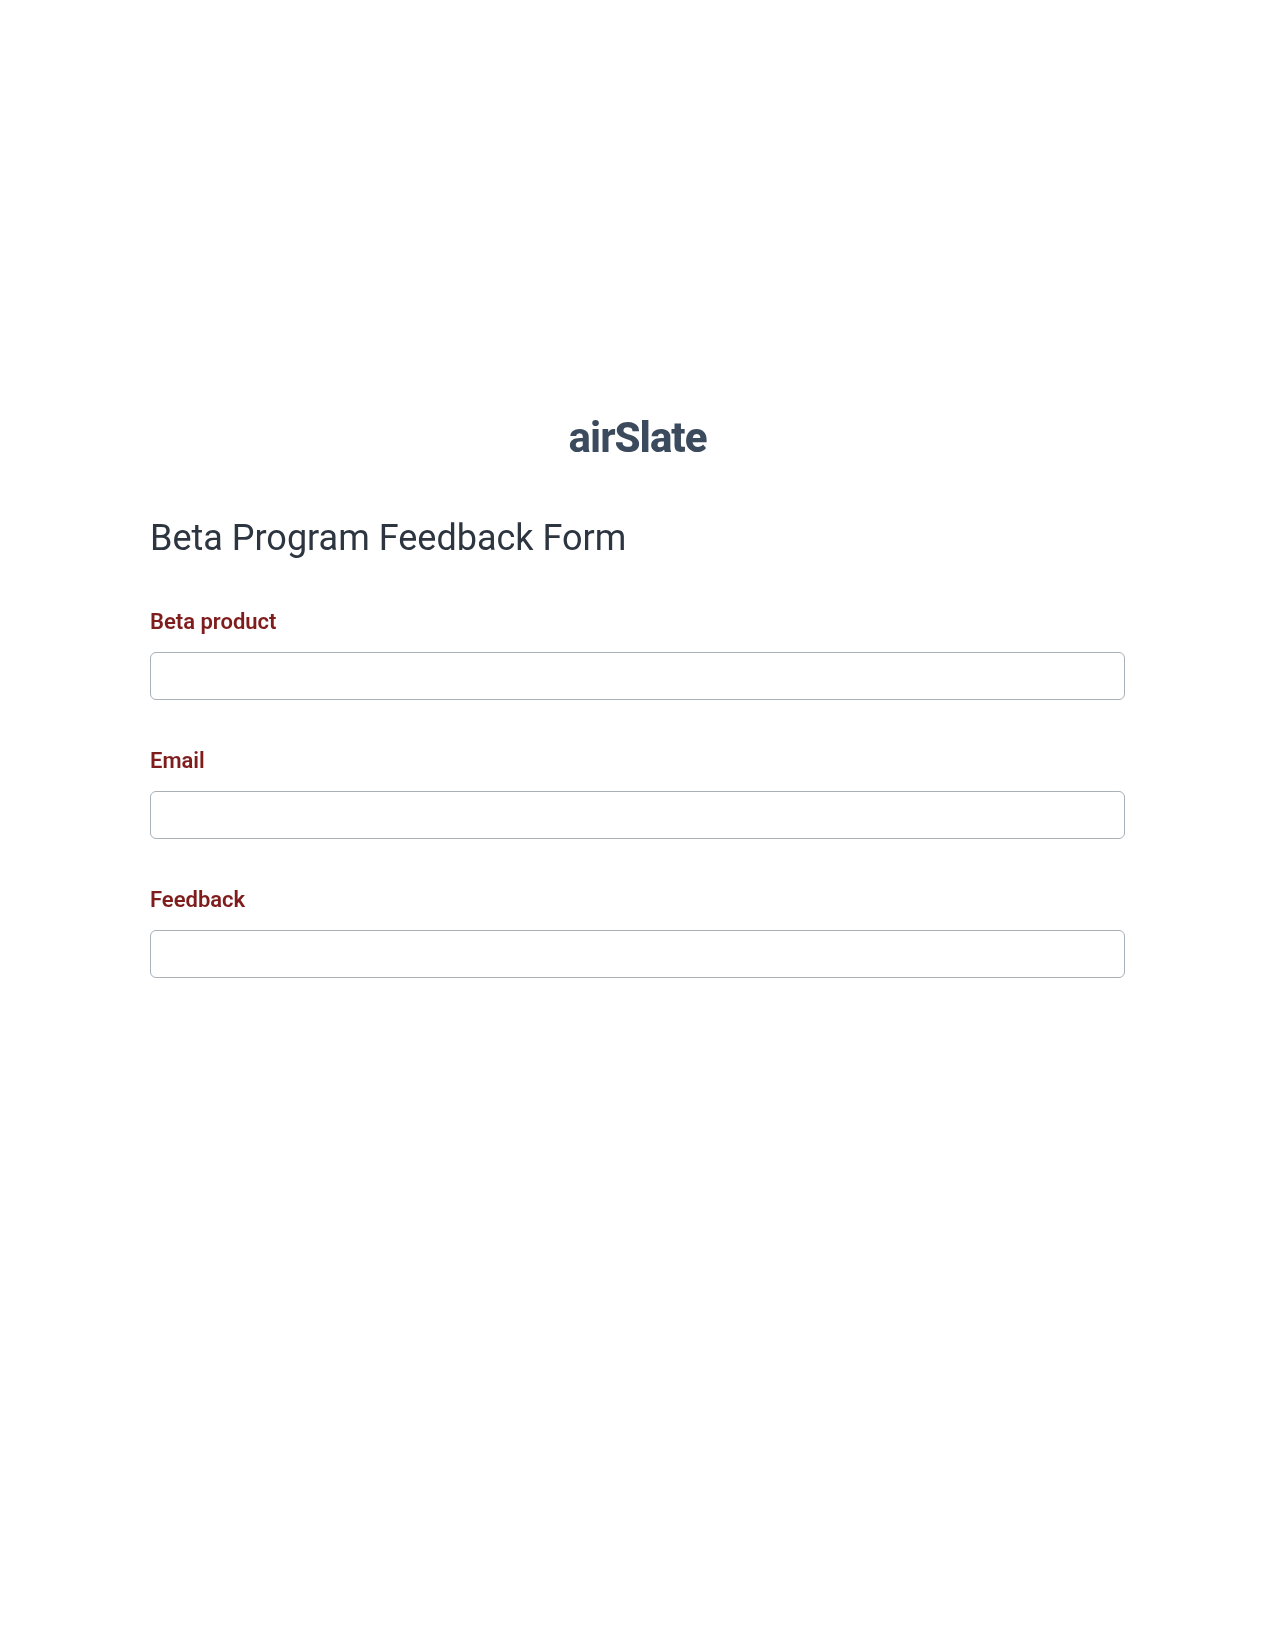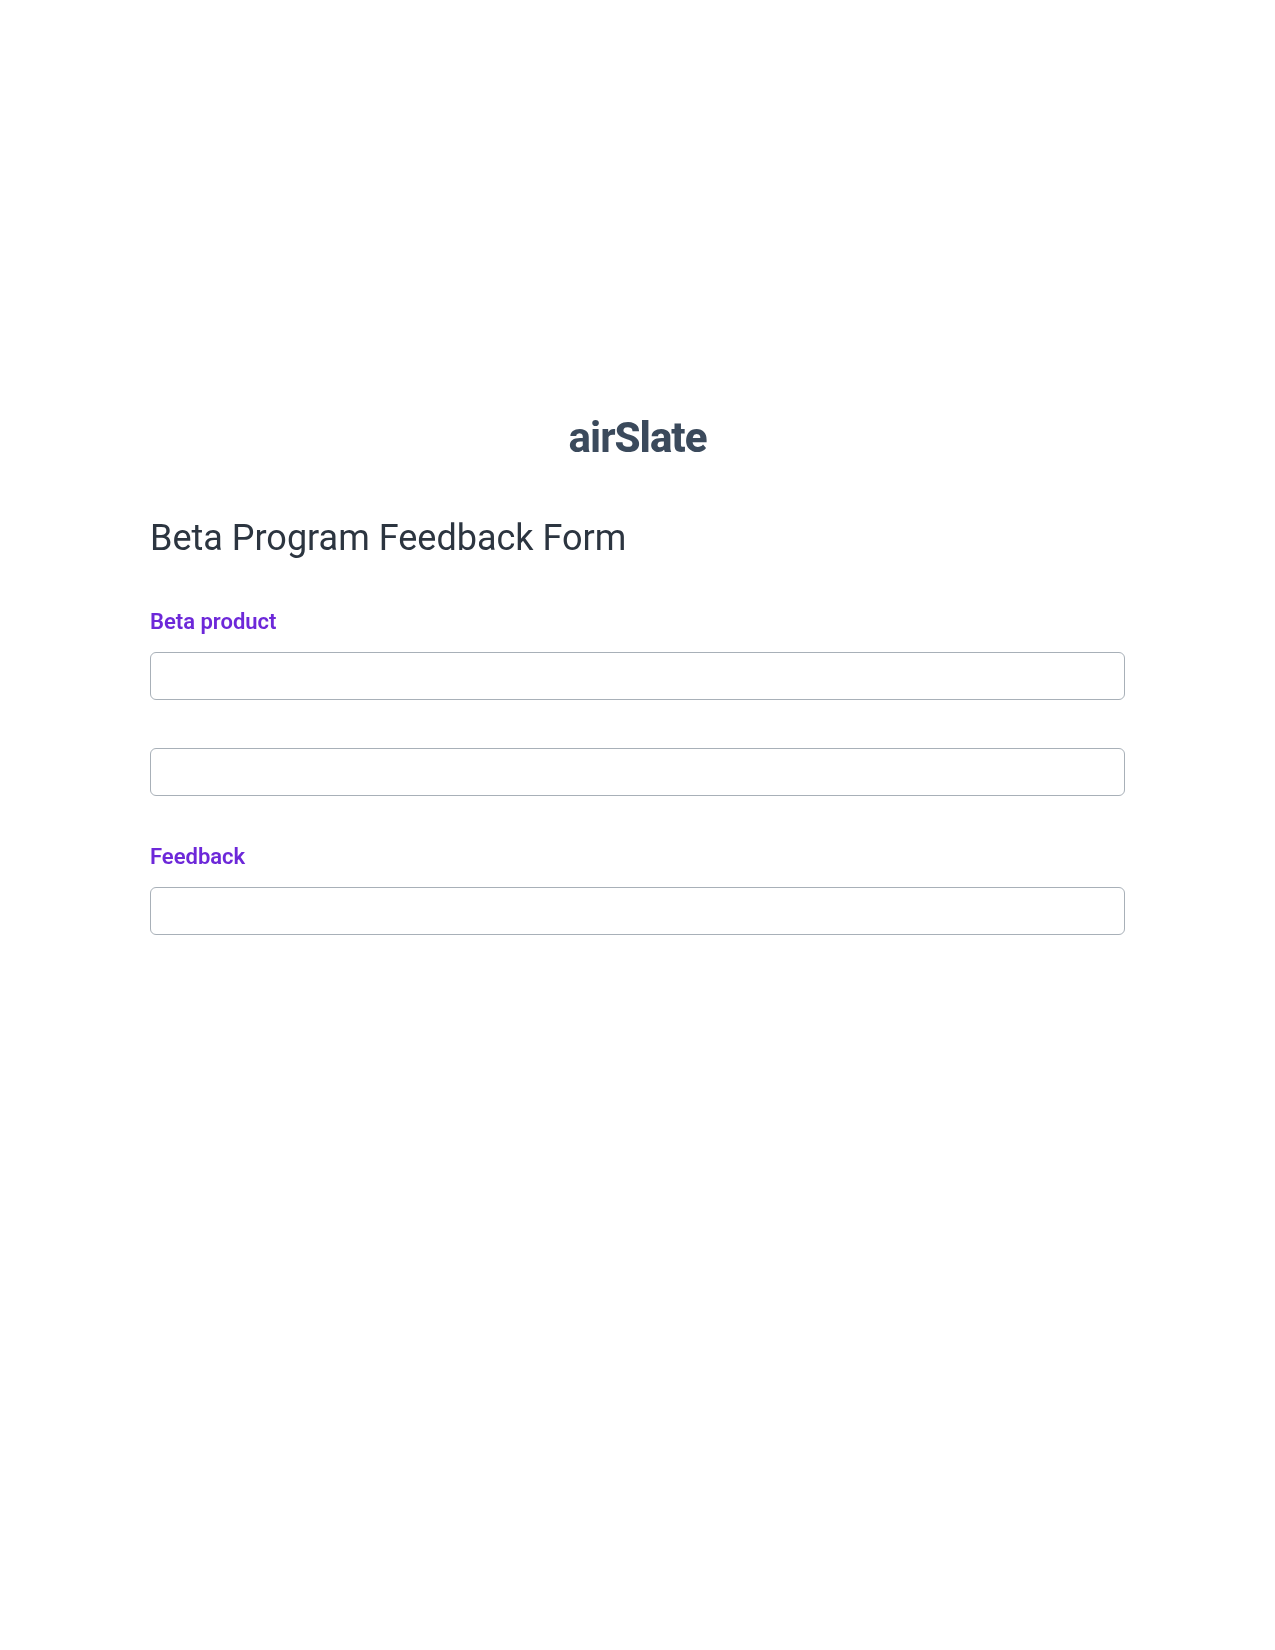--- a/index.html
+++ b/index.html
@@ -41,21 +41,21 @@
       color: #2c3540;
       margin-bottom: 50px;
     }
     .form-group {
       margin-bottom: 48px;
     }
     .form-label {
       display: block;
       font-size: 22px;
       font-weight: 600;
-      color: #6d28d9;
+      color: #7f1d1d;
       margin-bottom: 18px;
     }
     .form-input {
       width: 100%;
       height: 48px;
       border: 1px solid #a8b0b8;
       border-radius: 6px;
       padding: 0 14px;
       font-size: 18px;
       background: #ffffff;
@@ -72,20 +72,21 @@
 
   <h1 class="form-title">Beta Program Feedback Form</h1>
 
   <div class="form-group">
     <label class="form-label">Beta product</label>
     <input type="text" class="form-input" value="" style="">
   </div>
 
 
   <div class="form-group">
+    <label class="form-label">Email</label>
     <input type="text" class="form-input" value="" style="">
   </div>
 
   <div class="form-group">
     <label class="form-label">Feedback</label>
     <input type="text" class="form-input" value="" style="">
   </div>
 </div>
 
 </body></html>

